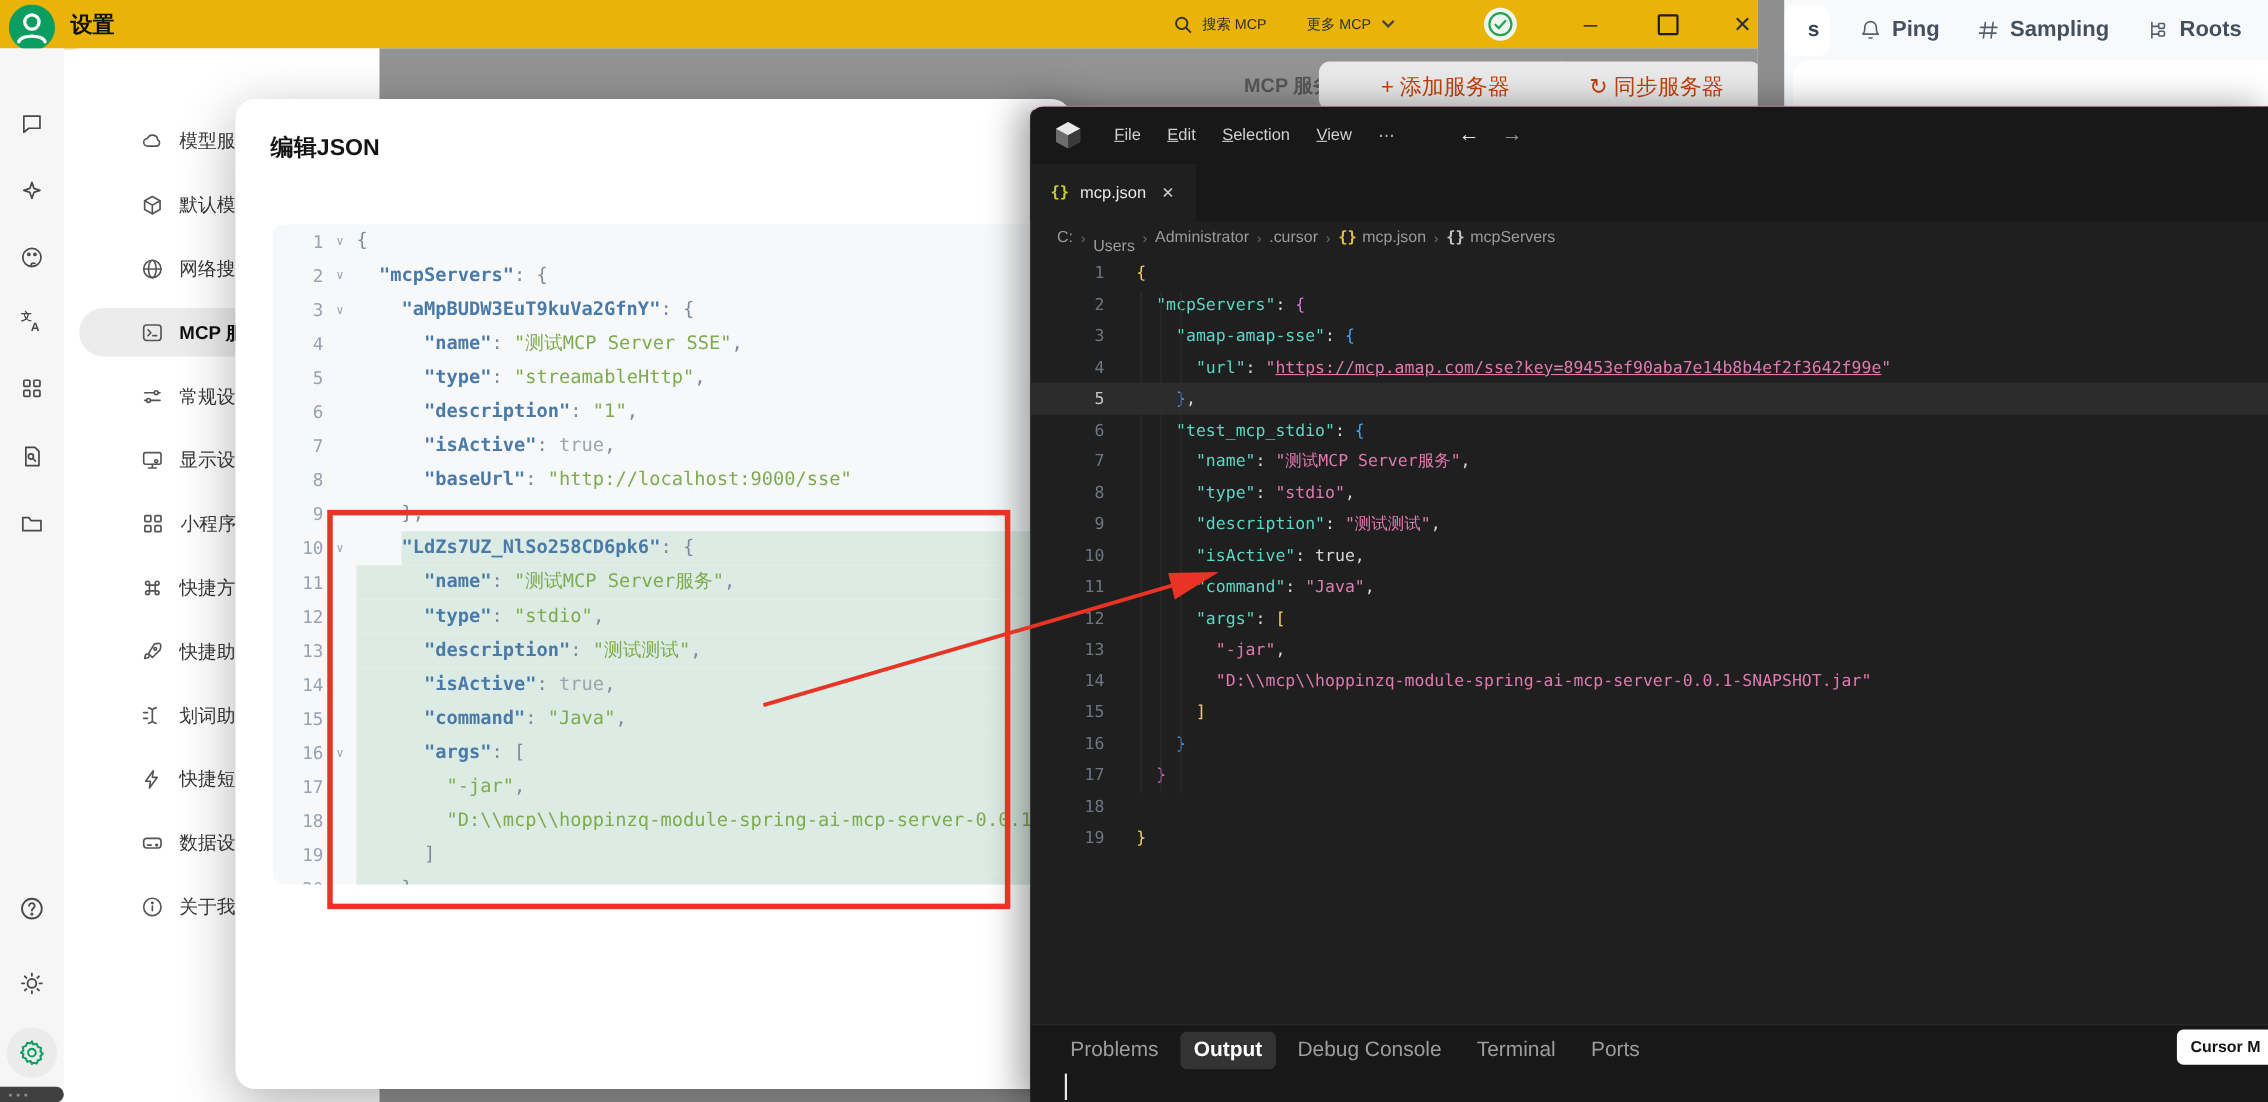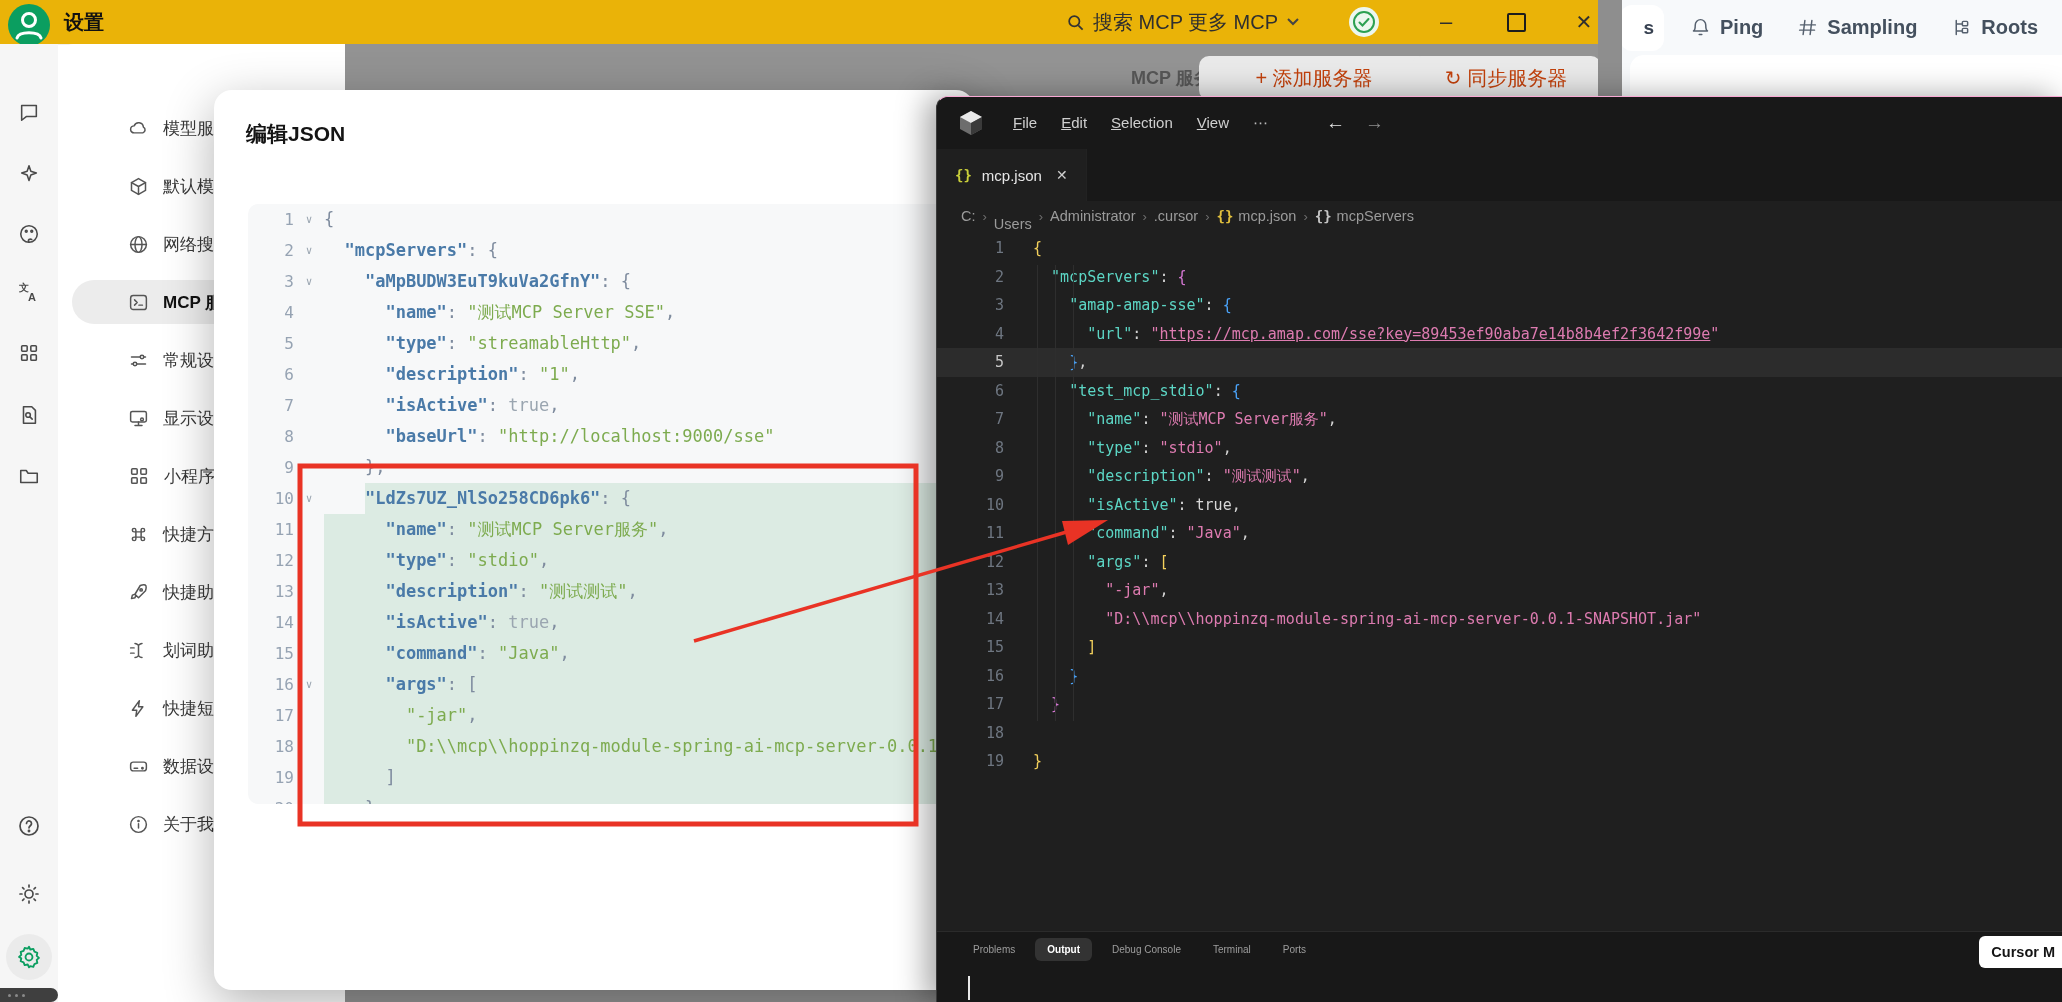--- a/index.html
+++ b/index.html
@@ -17,21 +17,21 @@
   #rt-tab-frag{width:44px;height:46px;background:#fff;border-radius:12px;margin-right:-8px;
                display:flex;align-items:center;justify-content:flex-end;padding-right:10px;box-sizing:border-box;
                color:#374151;font-size:19px;font-weight:600}
   #right-card{position:absolute;left:40px;top:55px;right:0;height:60px;background:#fff;border-radius:14px 0 0 0}
 
   
   #settings{left:0;top:0;width:1622px;height:1002px;background:#fff;z-index:2}
   #s-topbar{position:absolute;left:0;top:0;width:1598px;height:44px;background:#eab308;border-bottom:1px solid #f0f0f0}
   #s-avatar{position:absolute;left:8px;top:4px;width:42px;height:42px}
   #s-title{position:absolute;left:64px;top:9px;font-size:20px;font-weight:700;color:#111}
-  .tb-item{position:absolute;top:0;height:44px;display:flex;align-items:center;gap:8px;color:#2f2f2f;font-size:20px}
+  .tb-item{position:absolute;top:0;height:44px;display:flex;align-items:center;gap:8px;color:#2f2f2f;font-size:13px}
   #tb-search{left:1066px}
   #tb-more{left:1188px}
   #tb-check{left:1348px}
   #tb-min{left:1424px;width:44px;justify-content:center;font-size:22px}
   #tb-max{left:1494px;width:44px;justify-content:center}
   #tb-max .maxbox{width:15px;height:15px;border:2px solid #1d1d1d;border-radius:2px}
   #tb-close{left:1562px;width:44px;justify-content:center;font-size:20px}
   #dim-col{position:absolute;left:1598px;top:0;width:24px;height:1002px;background:#8e8e8e}
 
   
@@ -109,21 +109,21 @@
   #v-editor .tk-k{color:#5cd6c5}
   #v-editor .tk-s{color:#dd7bb0}
   #v-editor .tk-u{color:#dd7bb0;text-decoration:underline}
   #v-editor .tk-b{color:#d8d8d8}
   #v-editor .tk-y{color:#f3d05c}
   #v-editor .tk-m{color:#d678d4}
   #v-editor .tk-c{color:#4aa2f7}
   .iguide{position:absolute;width:1px;background:#2e2e2e;top:34px;height:456px}
   #v-panel{position:absolute;left:0;top:834px;right:0;height:72px;background:#181818;border-top:1px solid #2b2b2b}
   #v-paneltabs{position:absolute;left:24px;top:6px;display:flex;align-items:center;gap:8px}
-  .p-tab{color:#9d9d9d;font-size:10px;padding:6px 12px;border-radius:6px}
+  .p-tab{color:#9d9d9d;font-size:19px;padding:6px 12px;border-radius:6px}
   .p-tab.active{color:#fff;background:#333;font-weight:700}
   #v-caret{position:absolute;left:31px;top:44px;width:2px;height:24px;background:#e8e8e8}
   #v-corner-btn{position:absolute;right:-4px;top:4px;height:32px;background:#fff;color:#141414;font-size:14.5px;
                 font-weight:600;border-radius:6px;display:flex;align-items:center;padding:0 12px;white-space:nowrap}
 
   
   #annot{left:0;top:0;width:2062px;height:1002px;z-index:6;pointer-events:none}
   #dock-pill{left:0;top:988px;width:50px;height:14px;background:#3f3f3f;border-radius:0 7px 7px 0;z-index:7;
              display:flex;align-items:center;gap:4px;padding-left:8px}
   #dock-pill i{width:3px;height:3px;border-radius:50%;background:#8a8a8a}

